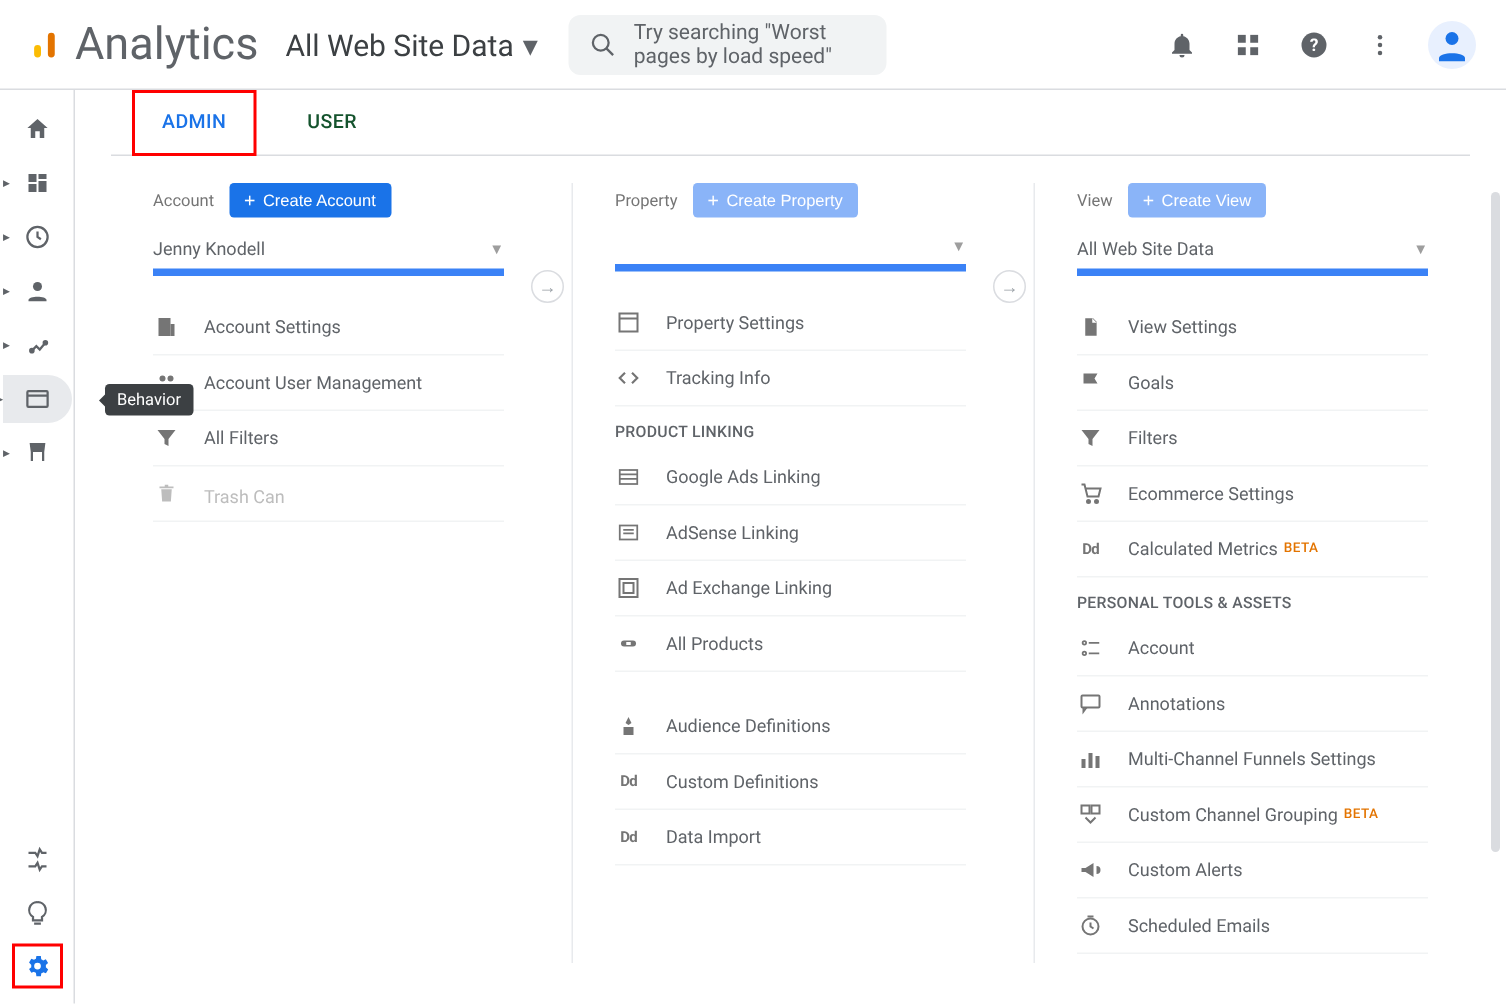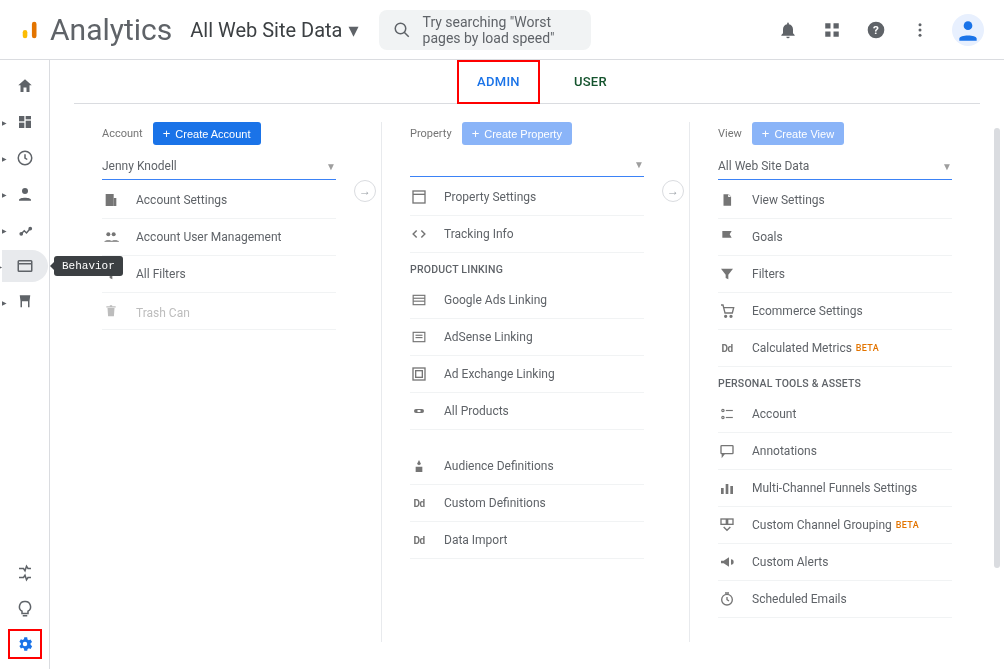--- a/index.html
+++ b/index.html
@@ -20,39 +20,39 @@
   .hi { width: 24px; height: 24px; color: #5f6368; display:flex; align-items:center; justify-content:center; cursor:pointer; }
   .avatar { width: 32px; height: 32px; border-radius: 50%; background: #e8f0fe; display:flex; align-items:center; justify-content:center; }
 
   
   .leftnav { position: absolute; left: 0; top: 60px; bottom: 0; width: 50px; border-right: 1px solid #dadce0; display: flex; flex-direction: column; align-items: center; padding-top: 10px; }
   .nav-item { width: 100%; height: 32px; display: flex; align-items: center; justify-content: center; color: #5f6368; position: relative; cursor:pointer; margin-bottom: 4px; }
   .nav-item .tri { position: absolute; left: 2px; font-size: 6px; color: #5f6368; }
   .nav-item.active { background: #e8eaed; border-top-right-radius: 16px; border-bottom-right-radius: 16px; width: 46px; margin-left:0; }
   .nav-bottom { margin-top: auto; width: 100%; display:flex; flex-direction:column; align-items:center; padding-bottom: 10px; }
   .gear-box { border: 2px solid red; padding: 4px 6px; }
-  .tooltip { position: absolute; left: 54px; top: 256px; background: #3c4043; color: #fff; font-size: 11px; padding: 4px 8px; border-radius: 3px; z-index:5;font-family:Liberation Mono, monospace; }
+  .tooltip { position: absolute; left: 70px; top: 256px; background: #3c4043; color: #fff; font-size: 11px; padding: 4px 8px; border-radius: 3px; z-index:5; }
   .tooltip::before { content:""; position:absolute; left:-4px; top:50%; transform:translateY(-50%); border:4px solid transparent; border-right-color:#3c4043; border-left:none; }
 
   
   .main { position: absolute; left: 50px; right: 0; top: 60px; bottom: 0; padding: 0 24px; overflow: hidden; }
-  .tabs { display: flex; gap: 30px; border-bottom: 1px solid #dadce0; margin-bottom: 18px; padding-left: 16px; justify-content: center; }
+  .tabs { display: flex; gap: 30px; border-bottom: 1px solid #dadce0; margin-bottom: 18px; padding-left: 16px; }
   .tab { font-size: 13px; font-weight: 500; color: #14532d; padding: 14px 4px; cursor:pointer; letter-spacing: 0.3px; }
   .tab.active { color: #1a73e8; border-bottom: 3px solid #1a73e8; margin-bottom: -1px; }
   .tab.active-box { border: 2px solid red; padding: 12px 18px; margin-left: -2px; }
 
   .columns { display: flex; gap: 17px; position: relative; height: 520px; }
   .col { flex: 1; padding: 0 28px; position: relative; }
   .col + .col { border-left: 1px solid #e8eaed; }
   .col-header { display: flex; align-items: center; margin-bottom: 10px; }
   .col-label { font-size: 11px; color: #757575; margin-right: 10px; }
   .create-btn { background: #1a73e8; color: #fff; border: none; border-radius: 3px; font-size: 11px; font-weight: 500; padding: 5px 10px; display: flex; align-items: center; cursor:pointer; }
   .create-btn.light { background: #8ab4f8; }
   .create-btn .plus { margin-right: 5px; font-size: 13px; line-height: 1; }
-  .col-select { display: flex; justify-content: space-between; align-items: center; font-size: 12px; color: #5f6368; padding: 4px 0 6px; border-bottom: 1px solid #3b82f6; margin-bottom: 2px; cursor:pointer; }
+  .col-select { display: flex; justify-content: space-between; align-items: center; font-size: 12px; color: #5f6368; padding: 4px 0 6px; border-bottom: 5px solid #3b82f6; margin-bottom: 16px; cursor:pointer; }
   .col-select .chev { font-size: 10px; color: #9e9e9e; }
   .blur { color: transparent; text-shadow: 0 0 6px rgba(0,0,0,0.2); }
   .circle-arrow { position: absolute; right: -12px; top: 58px; width: 22px; height: 22px; border-radius: 50%; background: #fff; border: 1px solid #dadce0; display:flex; align-items:center; justify-content:center; color:#9aa0a6; font-size:12px; z-index:2; }
   .list-item { display: flex; align-items: center; padding: 9px 0; font-size: 12px; color: #5f6368; border-bottom: 1px solid #f1f3f4; cursor:pointer; }
   .list-item .icon { width: 18px; height: 18px; margin-right: 16px; display:flex; align-items:center; justify-content:center; color: #757575; flex-shrink:0; }
   .list-item.disabled { color: #bdbdbd; align-items: flex-end; }
   .list-item.disabled .icon { color: #bdbdbd; }
   .section-label { font-size: 10.5px; font-weight: 500; color: #5f6368; padding: 10px 0 6px; letter-spacing: 0.2px; }
   .beta { color: #e37400; font-size: 9px; font-weight: 500; margin-left: 4px; letter-spacing: 0.3px; }
   .dd { font-size: 10px; font-weight: 700; letter-spacing: -0.5px; }

